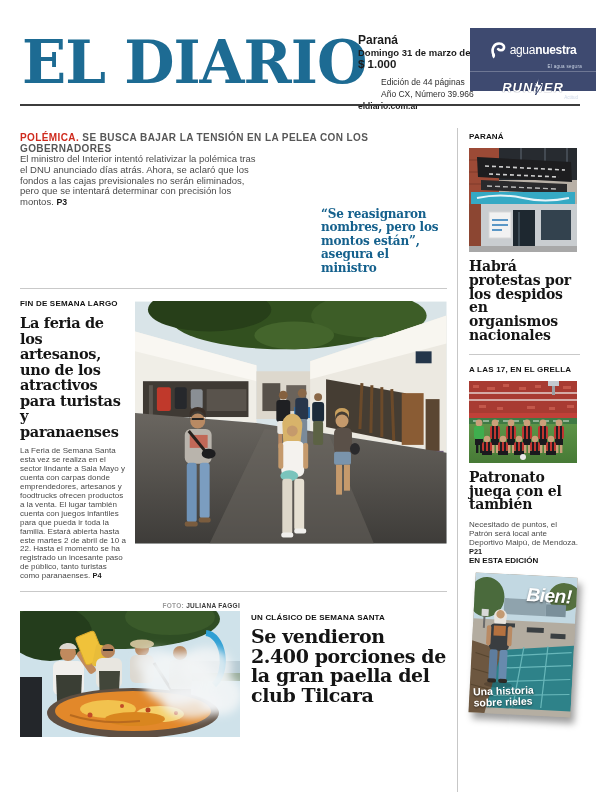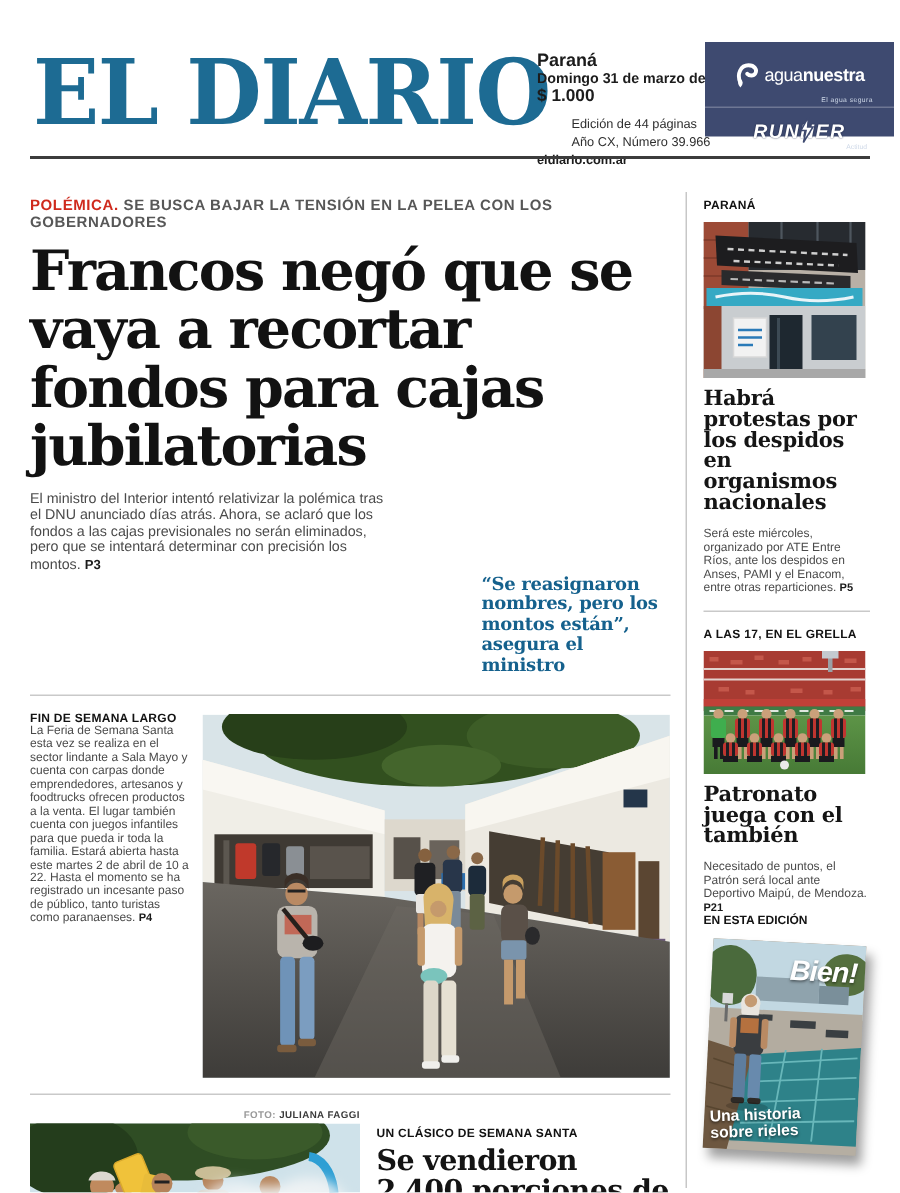--- a/index.html
+++ b/index.html
@@ -122,32 +122,32 @@
   <div class="top-rule"></div>
 
   <div class="content">
 
     <main class="left-col">
 
       <div class="kicker">
         <span class="red">POLÉMICA.</span><span> SE BUSCA BAJAR LA TENSIÓN EN LA PELEA CON LOS GOBERNADORES</span>
       </div>
 
-      <h1 class="lead-headline">Francos negó que se vaya a recortar fondos para cajas jubilatorias</h1>
 
       <div class="lead-row">
         <p class="lead-summary"><span>El ministro del Interior intentó relativizar la polémica tras el DNU anunciado días atrás. Ahora, se aclaró que los fondos a las cajas previsionales no serán eliminados, pero que se intentará determinar con precisión los montos. </span><span class="pref">P3</span></p>
         <p class="lead-quote">“Se reasignaron nombres, pero los montos están”, asegura el ministro</p>
       </div>
 
       <div class="hr"></div>
 
       <section class="feria">
         <div class="feria-text">
           <div class="sec-kicker">FIN DE SEMANA LARGO</div>
+          <h2 class="feria-hl">La feria de los artesanos, uno de los atractivos para turistas y paranaenses</h2>
           <p class="small-body"><span>La Feria de Semana Santa esta vez se realiza en el sector lindante a Sala Mayo y cuenta con carpas donde emprendedores, artesanos y foodtrucks ofrecen productos a la venta. El lugar también cuenta con juegos infantiles para que pueda ir toda la familia. Estará abierta hasta este martes 2 de abril de 10 a 22. Hasta el momento se ha registrado un incesante paso de público, tanto turistas como paranaenses. </span><span class="pref">P4</span></p>
         </div>
 
         <svg class="feria-photo" viewBox="0 0 313 243">
           <defs>
             <linearGradient id="gAsphalt" x1="0" y1="0" x2="0" y2="1">
               <stop offset="0" stop-color="#6a6660"></stop>
                 <stop offset="1" stop-color="#3e3c39"></stop>
             </linearGradient>
           </defs>
@@ -352,21 +352,20 @@
         <rect x="0" y="56" width="12" height="48" fill="#8c4632"></rect>
         <rect x="44" y="62" width="22" height="42" fill="#1e2830"></rect>
         <line x1="50" y1="64" x2="50" y2="102" stroke="#3c4a54" stroke-width="2"></line>
         <rect x="20" y="64" width="22" height="26" fill="#f2f2f2" stroke="#d8d8d8"></rect>
         <path d="M23,72 h16 M23,77 h16 M23,82 h10" stroke="#2a7ab8" stroke-width="1.6"></path>
         <rect x="72" y="62" width="30" height="30" fill="#33424e"></rect>
         <rect x="0" y="98" width="108" height="6" fill="#a8a8a8"></rect>
       </svg>
 
       <h3 class="side-hl">Habrá protestas por los despidos en organismos nacionales</h3>
-      <p class="side-body"><span>Será este miércoles, organizado por ATE Entre Ríos, ante los despidos en Anses, PAMI y el Enacom, entre otras reparticiones. </span><span class="pref">P5</span></p>
 
       <div class="side-hr"></div>
 
       <div class="side-kicker">A LAS 17, EN EL GRELLA</div>
 
       <svg class="side-photo" viewBox="0 0 108 82">
         <defs>
           <linearGradient id="gGrass" x1="0" y1="0" x2="0" y2="1">
             <stop offset="0" stop-color="#5d9447"></stop>
               <stop offset="1" stop-color="#477a36"></stop>

